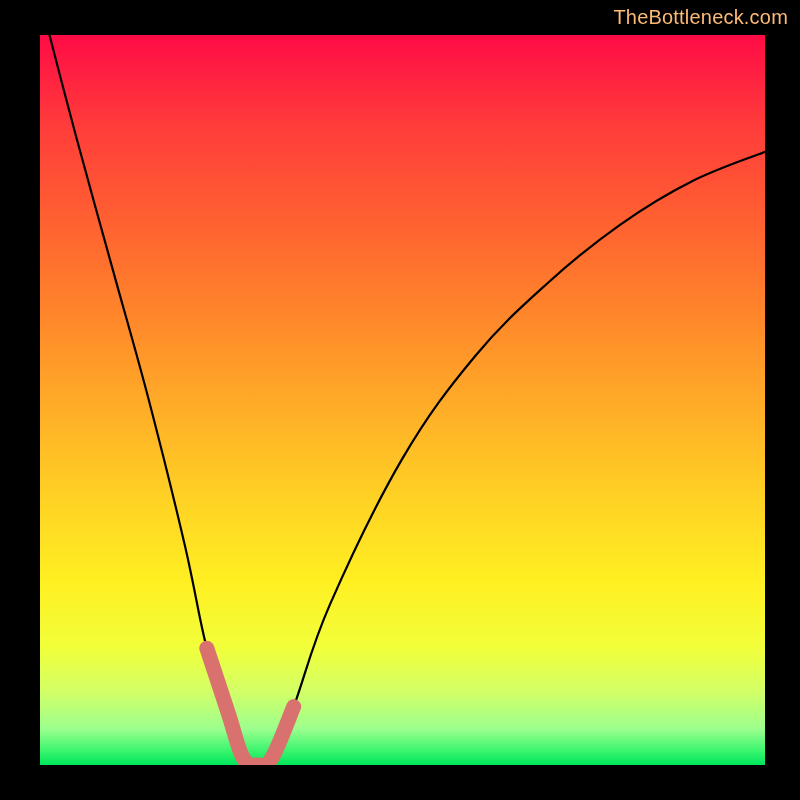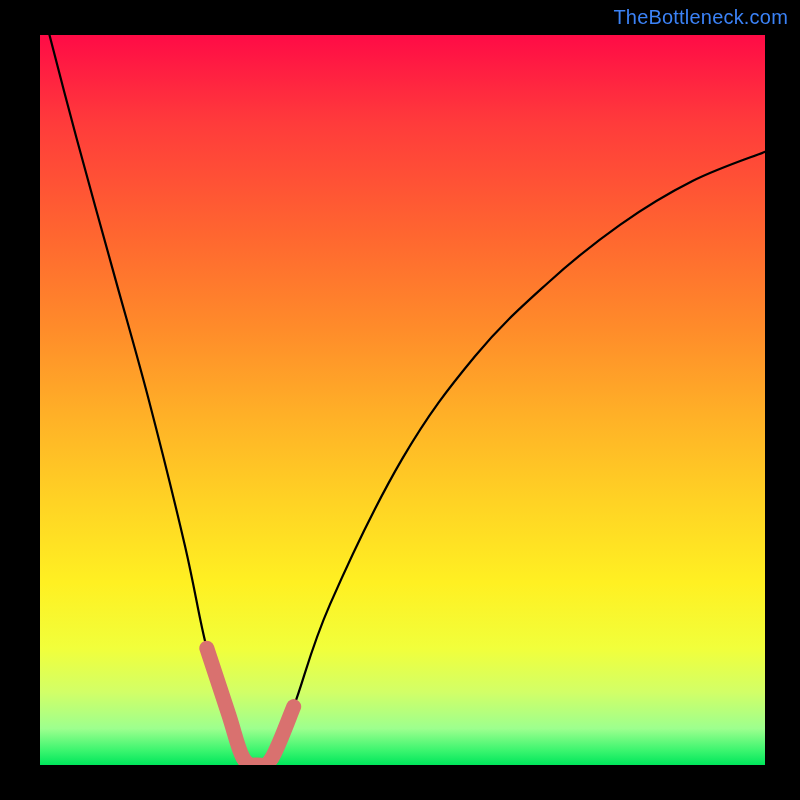--- a/index.html
+++ b/index.html
@@ -38,21 +38,21 @@
       #3cf56f 98%,
       #00e65b 100%
     );
   }
   .watermark {
     position: absolute;
     top: 6px;
     right: 12px;
     font-family: Arial, Helvetica, sans-serif;
     font-size: 20px;
-    color: #3b82f6;
+    color: #fdba74;
     letter-spacing: 0.2px;
     user-select: none;
   }
   svg.curve {
     position: absolute;
     left: 0;
     top: 0;
     width: 725px;
     height: 730px;
   }

